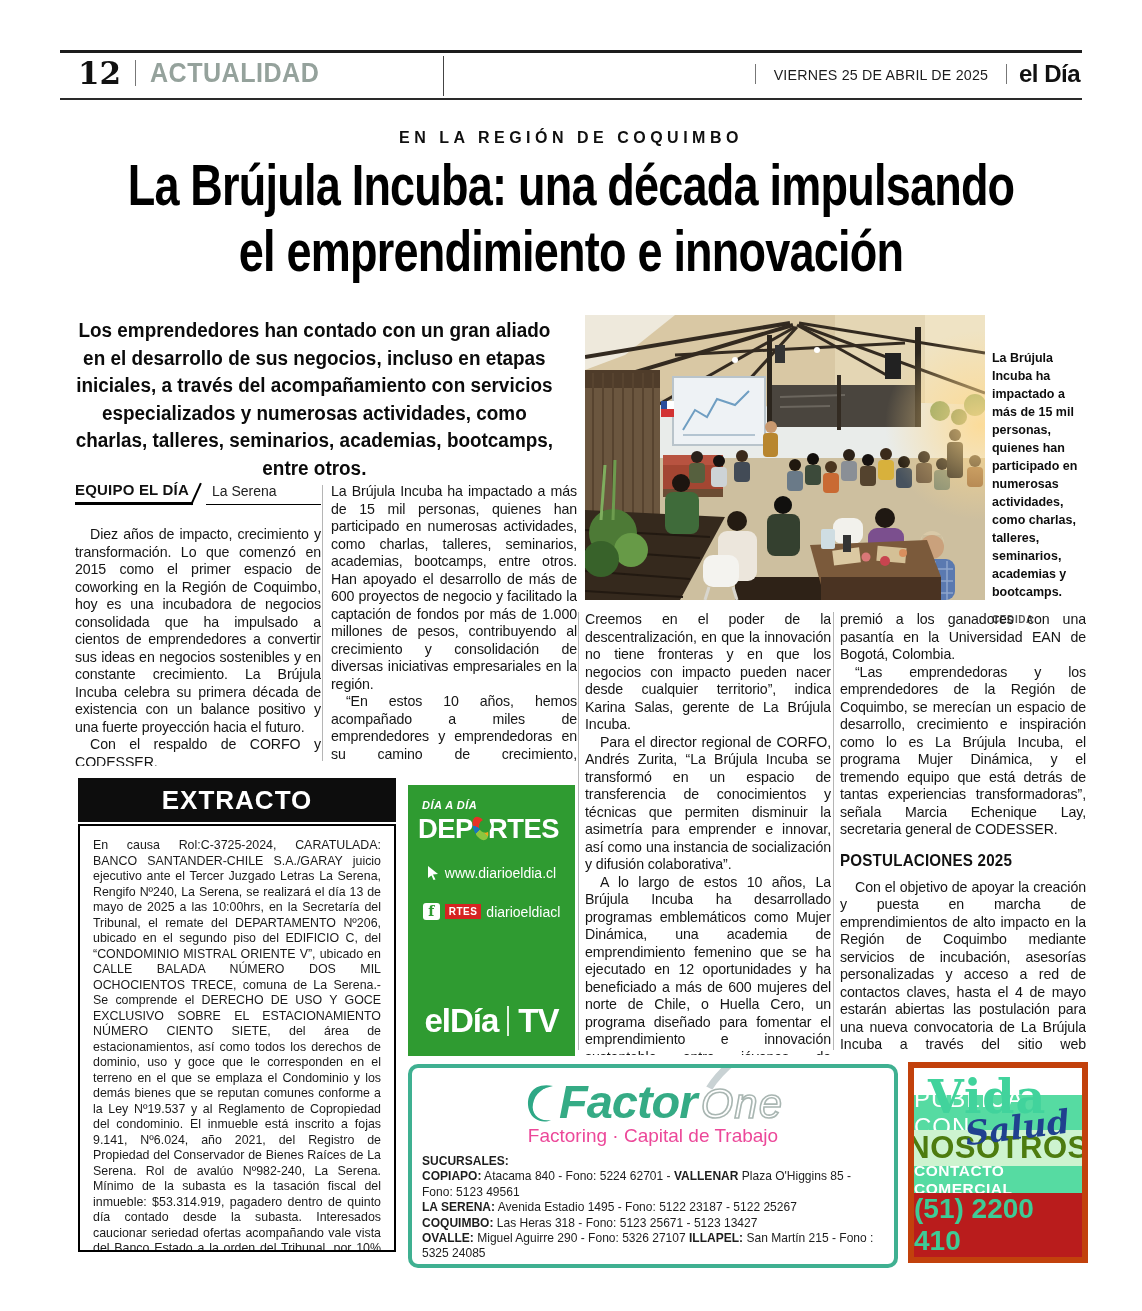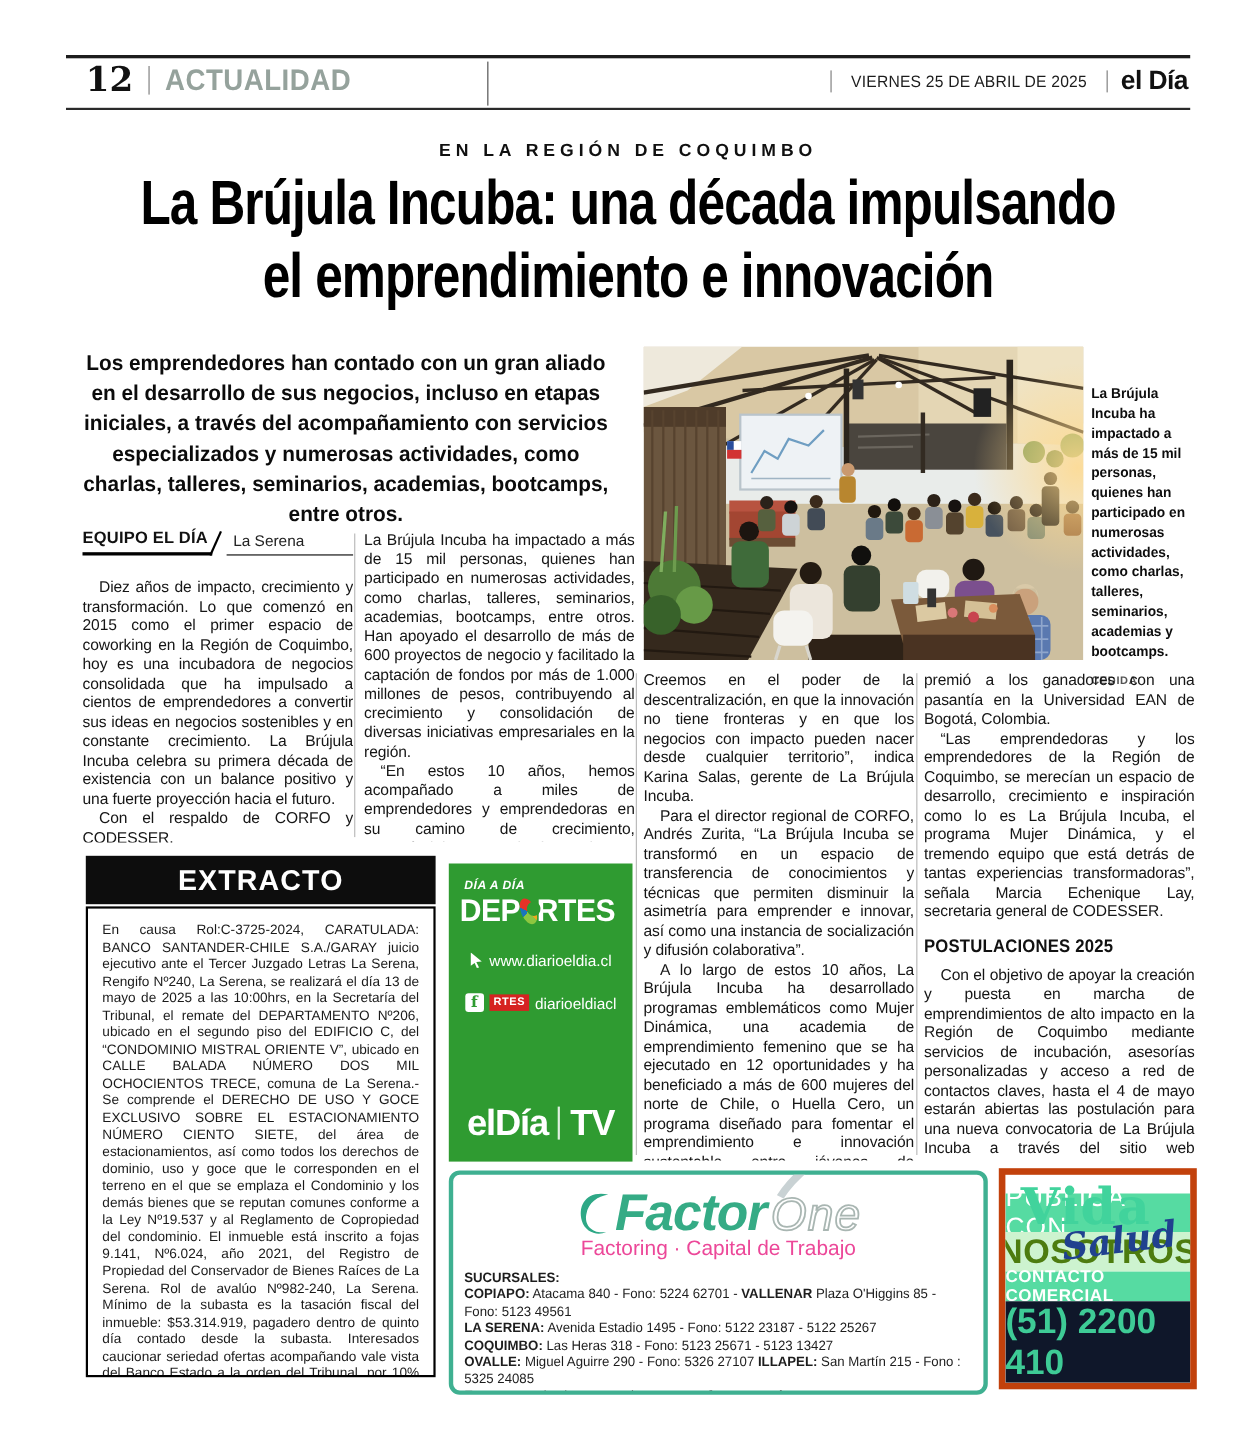--- a/index.html
+++ b/index.html
@@ -111,21 +111,21 @@
         box-sizing:border-box;background:#fff;display:flex;flex-direction:column;overflow:hidden;}
   #vida-top{height:92px;position:relative;}
   #vida-word{position:absolute;left:14px;top:2px;font-family:"DejaVu Serif",serif;font-weight:800;
              font-size:46px;color:#41d39c;letter-spacing:1px;}
   #salud-word{position:absolute;right:12px;top:40px;font-family:"DejaVu Serif",serif;font-style:italic;
               font-weight:700;font-size:33px;color:#20418f;transform:rotate(-7deg);}
   .vband{display:flex;align-items:center;justify-content:center;}
   #vb1{height:35px;background:#56dba2;color:#fff;font-size:24px;letter-spacing:1px;font-weight:400;}
   #vb2{height:47px;background:#cdf3cf;color:#4d7c0f;font-size:31px;font-weight:800;letter-spacing:.5px;text-align:right;}
   #vb3{height:27px;background:#56dba2;color:#fff;font-size:15.5px;font-weight:700;letter-spacing:.5px;}
-  #vb4{flex:1;background:#0f172a;color:#3ecb96;font-size:32px;font-weight:800;}
+  #vb4{flex:1;background:#b91c1c;color:#3ecb96;font-size:28px;font-weight:800;}
 </style>
 </head>
 <body>
 
 <div id="page">
 
   <div id="rule-top" class="rule"></div>
   <div id="hdr-left">
     <span id="page-num">12</span>
     <span class="hdr-bar"></span>

